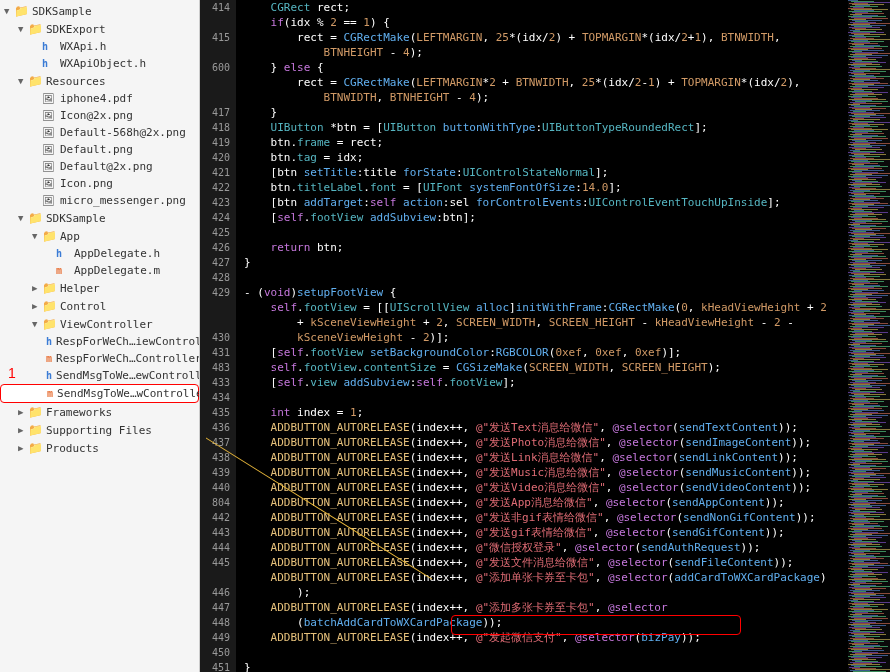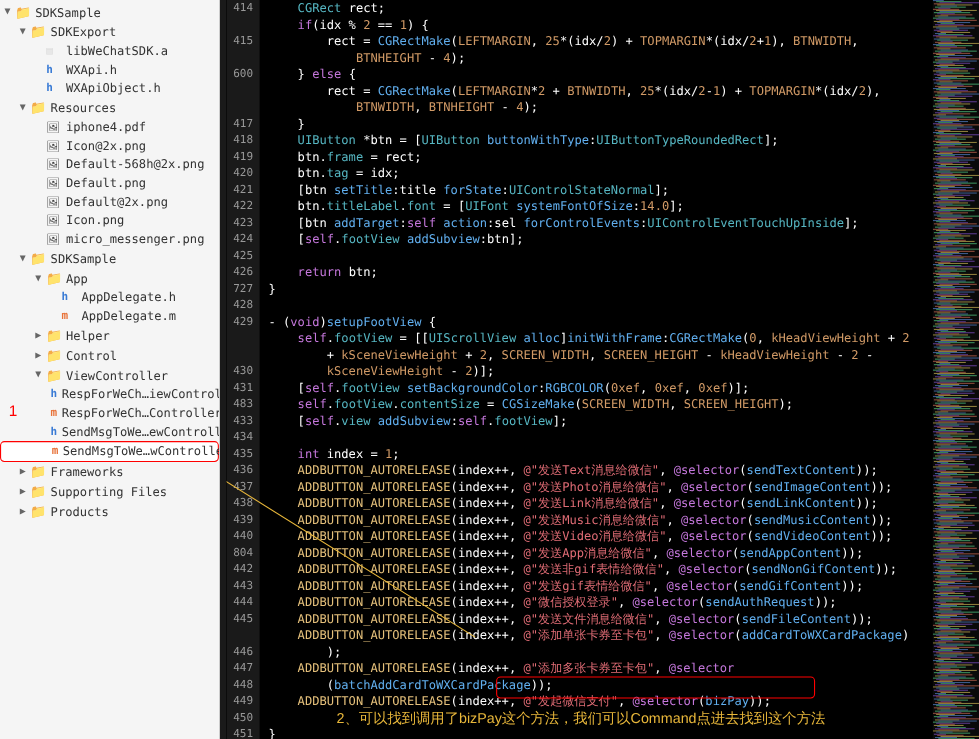--- a/index.html
+++ b/index.html
@@ -45,25 +45,20 @@
       <span class="folder-icon">📁</span>
       <span>SDKSample</span>
     </div>
     <div class="tree-item indent-1">
       <span class="disclosure">▼</span>
       <span class="folder-icon yellow">📁</span>
       <span>SDKExport</span>
     </div>
     <div class="tree-item indent-2">
       <span class="disclosure"></span>
-      <span class="file-a">▤</span>
-      <span>libWeChatSDK.a</span>
-    </div>
-    <div class="tree-item indent-2">
-      <span class="disclosure"></span>
       <span class="file-h">h</span>
       <span>WXApi.h</span>
     </div>
     <div class="tree-item indent-2">
       <span class="disclosure"></span>
       <span class="file-h">h</span>
       <span>WXApiObject.h</span>
     </div>
     <div class="tree-item indent-1">
       <span class="disclosure">▼</span>
@@ -193,21 +188,21 @@
         <div>417</div>
         <div>418</div>
         <div>419</div>
         <div>420</div>
         <div>421</div>
         <div>422</div>
         <div>423</div>
         <div>424</div>
         <div>425</div>
         <div>426</div>
-        <div>727</div>
+        <div>427</div>
         <div>428</div>
         <div>429</div>
         <div></div>
         <div></div>
         <div>430</div>
         <div>431</div>
         <div>483</div>
         <div>433</div>
         <div>434</div>
         <div>435</div>
@@ -226,21 +221,20 @@
         <div>447</div>
         <div>448</div>
         <div>449</div>
         <div>450</div>
         <div>451</div>
       </div>
     <div class="code" id="code"><div>    <span class="type">CGRect</span> rect;</div><div>    <span class="kw">if</span>(idx % <span class="num">2</span> == <span class="num">1</span>) {</div><div>        rect = <span class="fn">CGRectMake</span>(<span class="const">LEFTMARGIN</span>, <span class="num">25</span>*(idx/<span class="num">2</span>) + <span class="const">TOPMARGIN</span>*(idx/<span class="num">2</span>+<span class="num">1</span>), <span class="const">BTNWIDTH</span>,</div><div>            <span class="const">BTNHEIGHT</span> - <span class="num">4</span>);</div><div>    } <span class="kw">else</span> {</div><div>        rect = <span class="fn">CGRectMake</span>(<span class="const">LEFTMARGIN</span>*<span class="num">2</span> + <span class="const">BTNWIDTH</span>, <span class="num">25</span>*(idx/<span class="num">2</span>-<span class="num">1</span>) + <span class="const">TOPMARGIN</span>*(idx/<span class="num">2</span>),</div><div>            <span class="const">BTNWIDTH</span>, <span class="const">BTNHEIGHT</span> - <span class="num">4</span>);</div><div>    }</div><div>    <span class="type">UIButton</span> *btn = [<span class="type">UIButton</span> <span class="fn">buttonWithType</span>:<span class="type">UIButtonTypeRoundedRect</span>];</div><div>    btn.<span class="prop">frame</span> = rect;</div><div>    btn.<span class="prop">tag</span> = idx;</div><div>    [btn <span class="fn">setTitle</span>:title <span class="fn">forState</span>:<span class="type">UIControlStateNormal</span>];</div><div>    btn.<span class="prop">titleLabel</span>.<span class="prop">font</span> = [<span class="type">UIFont</span> <span class="fn">systemFontOfSize</span>:<span class="num">14.0</span>];</div><div>    [btn <span class="fn">addTarget</span>:<span class="self">self</span> <span class="fn">action</span>:sel <span class="fn">forControlEvents</span>:<span class="type">UIControlEventTouchUpInside</span>];</div><div>    [<span class="self">self</span>.<span class="prop">footView</span> <span class="fn">addSubview</span>:btn];</div><div>    </div><div>    <span class="kw">return</span> btn;</div><div>}</div><div></div><div>- (<span class="kw">void</span>)<span class="fn">setupFootView</span> {</div><div>    <span class="self">self</span>.<span class="prop">footView</span> = [[<span class="type">UIScrollView</span> <span class="fn">alloc</span>]<span class="fn">initWithFrame</span>:<span class="fn">CGRectMake</span>(<span class="num">0</span>, <span class="const">kHeadViewHeight</span> + <span class="num">2</span></div><div>        + <span class="const">kSceneViewHeight</span> + <span class="num">2</span>, <span class="const">SCREEN_WIDTH</span>, <span class="const">SCREEN_HEIGHT</span> - <span class="const">kHeadViewHeight</span> - <span class="num">2</span> -</div><div>        <span class="const">kSceneViewHeight</span> - <span class="num">2</span>)];</div><div>    [<span class="self">self</span>.<span class="prop">footView</span> <span class="fn">setBackgroundColor</span>:<span class="fn">RGBCOLOR</span>(<span class="num">0xef</span>, <span class="num">0xef</span>, <span class="num">0xef</span>)];</div><div>    <span class="self">self</span>.<span class="prop">footView</span>.<span class="prop">contentSize</span> = <span class="fn">CGSizeMake</span>(<span class="const">SCREEN_WIDTH</span>, <span class="const">SCREEN_HEIGHT</span>);</div><div>    [<span class="self">self</span>.<span class="prop">view</span> <span class="fn">addSubview</span>:<span class="self">self</span>.<span class="prop">footView</span>];</div><div>    </div><div>    <span class="kw">int</span> index = <span class="num">1</span>;</div><div>    <span class="macro">ADDBUTTON_AUTORELEASE</span>(index++, <span class="str">@"发送Text消息给微信"</span>, <span class="sel">@selector</span>(<span class="fn">sendTextContent</span>));</div><div>    <span class="macro">ADDBUTTON_AUTORELEASE</span>(index++, <span class="str">@"发送Photo消息给微信"</span>, <span class="sel">@selector</span>(<span class="fn">sendImageContent</span>));</div><div>    <span class="macro">ADDBUTTON_AUTORELEASE</span>(index++, <span class="str">@"发送Link消息给微信"</span>, <span class="sel">@selector</span>(<span class="fn">sendLinkContent</span>));</div><div>    <span class="macro">ADDBUTTON_AUTORELEASE</span>(index++, <span class="str">@"发送Music消息给微信"</span>, <span class="sel">@selector</span>(<span class="fn">sendMusicContent</span>));</div><div>    <span class="macro">ADDBUTTON_AUTORELEASE</span>(index++, <span class="str">@"发送Video消息给微信"</span>, <span class="sel">@selector</span>(<span class="fn">sendVideoContent</span>));</div><div>    <span class="macro">ADDBUTTON_AUTORELEASE</span>(index++, <span class="str">@"发送App消息给微信"</span>, <span class="sel">@selector</span>(<span class="fn">sendAppContent</span>));</div><div>    <span class="macro">ADDBUTTON_AUTORELEASE</span>(index++, <span class="str">@"发送非gif表情给微信"</span>, <span class="sel">@selector</span>(<span class="fn">sendNonGifContent</span>));</div><div>    <span class="macro">ADDBUTTON_AUTORELEASE</span>(index++, <span class="str">@"发送gif表情给微信"</span>, <span class="sel">@selector</span>(<span class="fn">sendGifContent</span>));</div><div>    <span class="macro">ADDBUTTON_AUTORELEASE</span>(index++, <span class="str">@"微信授权登录"</span>, <span class="sel">@selector</span>(<span class="fn">sendAuthRequest</span>));</div><div>    <span class="macro">ADDBUTTON_AUTORELEASE</span>(index++, <span class="str">@"发送文件消息给微信"</span>, <span class="sel">@selector</span>(<span class="fn">sendFileContent</span>));</div><div>    <span class="macro">ADDBUTTON_AUTORELEASE</span>(index++, <span class="str">@"添加单张卡券至卡包"</span>, <span class="sel">@selector</span>(<span class="fn">addCardToWXCardPackage</span>)</div><div>        );</div><div>    <span class="macro">ADDBUTTON_AUTORELEASE</span>(index++, <span class="str">@"添加多张卡券至卡包"</span>, <span class="sel">@selector</span></div><div>        (<span class="fn">batchAddCardToWXCardPackage</span>));</div><div>    <span class="macro">ADDBUTTON_AUTORELEASE</span>(index++, <span class="str">@"发起微信支付"</span>, <span class="sel">@selector</span>(<span class="fn">bizPay</span>));</div><div></div><div>}</div></div>
   </div>
   <div class="diag-line" style="left:-20px; top:425px;"></div>
   <div class="highlight-box" style="left:245px; top:615px; width:290px; height:20px;"></div>
-  <div class="annotation-2" style="left:100px; top:645px;">2、可以找到调用了bizPay这个方法，我们可以Command点进去找到这个方法</div>
 </div>
 
 <div class="minimap" id="minimap">
     <div class="mm-line mm-c1" style="width: 10px; margin-left: 0px;"></div>
     <div class="mm-line mm-c3" style="width: 23px; margin-left: 3px;"></div>
     <div class="mm-line mm-c5" style="width: 36px; margin-left: 6px;"></div>
     <div class="mm-line mm-c2" style="width: 19px; margin-left: 1px;"></div>
     <div class="mm-line mm-c4" style="width: 32px; margin-left: 4px;"></div>
     <div class="mm-line mm-c1" style="width: 15px; margin-left: 7px;"></div>
     <div class="mm-line mm-c3" style="width: 28px; margin-left: 2px;"></div>

